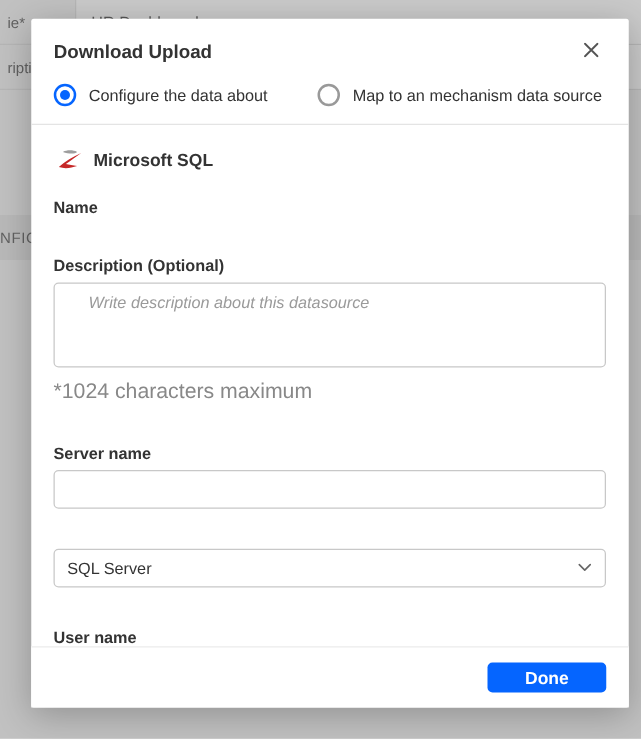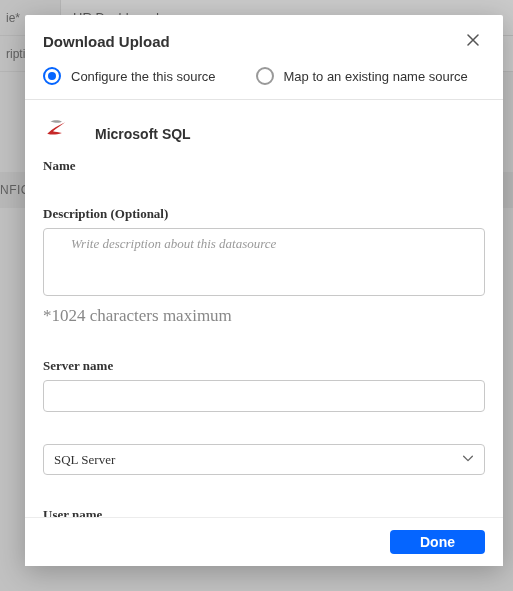--- a/index.html
+++ b/index.html
@@ -38,25 +38,25 @@
     width:18px; height:18px; border-radius:50%;
     border:2px solid #999; display:flex; align-items:center; justify-content:center;
   }
   .radio-opt.selected .radio-outer { border-color:#0565ff; }
   .radio-inner { width:8px; height:8px; border-radius:50%; background:#0565ff; display:none; }
   .radio-opt.selected .radio-inner { display:block; }
 
   .modal-body {
     flex:1; overflow:auto; padding: 14px 18px 8px 18px;
   }
-  .ds-header { display:flex; align-items:flex-end; gap:24px; margin-bottom:16px; }
+  .ds-header { display:flex; align-items:center; gap:4px; margin-bottom:16px; }
   .ds-icon { width:28px; height:28px; display:flex; align-items:center; justify-content:center; }
   .ds-name { font-size:14px; font-weight:600; color:#333; }
 
-  .field { margin-bottom: 32px; font-family: Liberation Serif, serif; }
+  .field { margin-bottom: 32px; }
   .field-label { font-size:13px; font-weight:600; color:#333; margin-bottom:6px; display:block; }
   .text-input, .textarea, .select {
     width:100%; border:1px solid #c8c8c8; border-radius:4px;
     padding: 7px 10px; font-size:13px; font-family:inherit; color:#333;
     background:#fff;
   }
   .textarea { min-height:68px; resize:none;padding-left:27px; }
   .textarea::placeholder { color:#9a9a9a; font-style: italic; }
   .hint { font-size:17px; color:#888; margin-top:6px; }
 
@@ -116,25 +116,25 @@
           </svg>
       </span>
     </div>
   </div>
 
   <div class="radio-row">
     <div class="radio-opt selected">
       <span class="radio-outer">
           <span class="radio-inner"></span>
         </span>
-      <span>Configure the this source</span>
+      <span>Configure the data about</span>
     </div>
     <div class="radio-opt">
       <span class="radio-outer"></span>
-      <span>Map to an existing name source</span>
+      <span>Map to an mechanism data source</span>
     </div>
   </div>
 
   <div class="modal-body">
 
     <div class="ds-header">
       <span class="ds-icon">
         <svg viewBox="0 0 32 32" width="26" height="26">
           <path d="M4 23 C10 17 18 13 26 9 C22 12 16 16 11 20 C14 21 18 21 22 22 C16 24 10 25 4 23 Z" fill="#c62828"></path>
           <path d="M8 8 C12 6 18 6 22 8 C20 10 14 10 8 8 Z" fill="#9e9e9e"></path>

